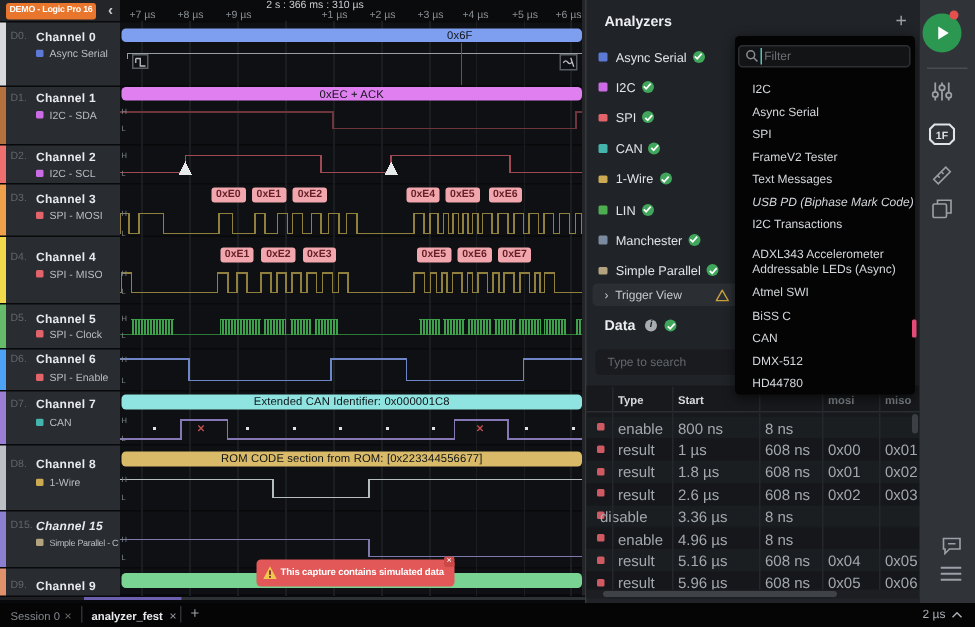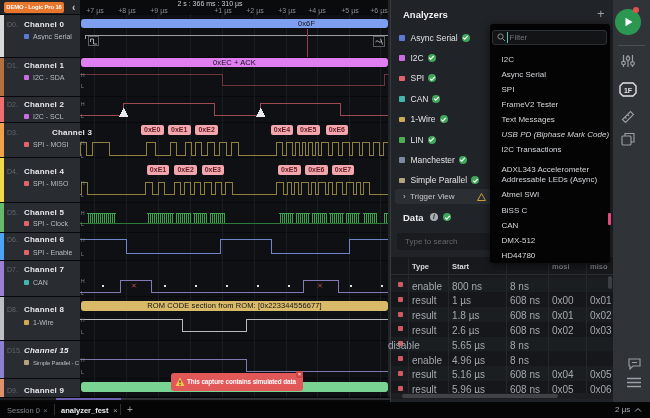--- a/index.html
+++ b/index.html
@@ -120,20 +120,21 @@
       <path d="M0.5,1 V4 M0.5,1 H3.5 V6 H7" stroke="#b9bdc2" stroke-width="0.9" fill="none"></path>
     </svg>
 <div class="abs" style="left:372.5px;top:35.5px;width:12.5px;height:11px;border:1px solid #595e63;background:#0e1013;"></div>
 <svg class="abs" style="left:374.5px;top:38px;" width="9" height="7" viewBox="0 0 9 7">
       <path d="M0.5,4 Q2,1.5 3.5,3.5 Q5,5.5 6.5,3 M7.5,6.5 L5.5,0.5" stroke="#b9bdc2" stroke-width="0.9" fill="none"></path>
     </svg>
 <div class="abs" style="left:387.5px;top:0px;width:3px;height:397px;background:#232427;"></div>
 <div class="bar" style="top:18.5px;background:#7e9ff0;"></div>
 <div class="abs" style="left:298px;top:18.5px;font-size:7.5px;line-height:9.5px;color:#101316;letter-spacing:0.1px;">0x6F</div>
 <div class="bar" style="top:57.5px;background:#df7ff0;">0xEC + ACK</div>
+<div class="bar" style="top:263.2px;background:#8fe3e0;">Extended CAN Identifier: 0x000001C8</div>
 <div class="bar" style="top:301.3px;background:#d8ba69;">ROM CODE section from ROM: [0x223344556677]</div>
 <div class="bar" style="top:382px;background:#79d393;height:9.5px;"></div>
 <div class="bub" style="left:141px;top:125px;width:22.5px;">0xE0</div>
 <div class="bub" style="left:168px;top:125px;width:22.5px;">0xE1</div>
 <div class="bub" style="left:195.4px;top:125px;width:22.5px;">0xE2</div>
 <div class="bub" style="left:270.7px;top:125px;width:22.5px;">0xE4</div>
 <div class="bub" style="left:297px;top:125px;width:22.5px;">0xE5</div>
 <div class="bub" style="left:325.6px;top:125px;width:22.5px;">0xE6</div>
 <div class="bub" style="left:146.8px;top:165.4px;width:22.5px;">0xE1</div>
 <div class="bub" style="left:174.4px;top:165.4px;width:22.5px;">0xE2</div>
@@ -170,21 +171,21 @@
 <div class="ctit" style="top:60.5px;">Channel 1</div>
 <div class="proto" style="top:73.5px;"><span class="psq" style="background:#cb6ce6;"></span>I2C - SDA</div>
 <div class="blk" style="top:97px;height:24.5px;"></div>
 <div class="stripe" style="top:97px;height:24.5px;background:#ef6e6e;"></div>
 <div class="dlab" style="top:101px;">D2.</div>
 <div class="ctit" style="top:100px;">Channel 2</div>
 <div class="proto" style="top:113px;"><span class="psq" style="background:#cb6ce6;"></span>I2C - SCL</div>
 <div class="blk" style="top:122.5px;height:34px;"></div>
 <div class="stripe" style="top:122.5px;height:34px;background:#efa04a;"></div>
 <div class="dlab" style="top:129px;">D3.</div>
-<div class="ctit" style="top:128px;margin-left:28px;">Channel 3</div>
+<div class="ctit" style="top:128px;">Channel 3</div>
 <div class="proto" style="top:141px;"><span class="psq" style="background:#e2636a;"></span>SPI - MOSI</div>
 <div class="blk" style="top:157.5px;height:44.5px;"></div>
 <div class="stripe" style="top:157.5px;height:44.5px;background:#f2d84b;"></div>
 <div class="dlab" style="top:167.5px;">D4.</div>
 <div class="ctit" style="top:166.5px;">Channel 4</div>
 <div class="proto" style="top:180px;"><span class="psq" style="background:#e2636a;"></span>SPI - MISO</div>
 <div class="blk" style="top:203px;height:28.5px;"></div>
 <div class="stripe" style="top:203px;height:28.5px;background:#66bb6a;"></div>
 <div class="dlab" style="top:209px;">D5.</div>
 <div class="ctit" style="top:208px;">Channel 5</div>
@@ -285,22 +286,22 @@
 <div class="cell" style="left:590px;top:310.1px;">0x02</div>
 <div class="abs" style="left:391px;top:321.90000000000003px;width:222px;height:14.8px;background:#15171a;"></div>
 <div class="rsq" style="top:326.40000000000003px;"></div>
 <div class="cell" style="left:412px;top:324.90000000000003px;">result</div>
 <div class="cell" style="left:452px;top:324.90000000000003px;">2.6 µs</div>
 <div class="cell" style="left:510px;top:324.90000000000003px;">608 ns</div>
 <div class="cell" style="left:552px;top:324.90000000000003px;">0x02</div>
 <div class="cell" style="left:590px;top:324.90000000000003px;">0x03</div>
 <div class="abs" style="left:391px;top:336.70000000000005px;width:222px;height:14.8px;background:#1b1e21;"></div>
 <div class="rsq" style="top:341.20000000000005px;"></div>
-<div class="cell" style="left:388px;top:339.70000000000005px;">disable</div>
-<div class="cell" style="left:452px;top:339.70000000000005px;">5.65 µs</div>
+<div class="cell" style="left:400px;top:339.70000000000005px;">disable</div>
+<div class="cell" style="left:452px;top:339.70000000000005px;">3.36 µs</div>
 <div class="cell" style="left:510px;top:339.70000000000005px;">8 ns</div>
 <div class="abs" style="left:391px;top:351.50000000000006px;width:222px;height:14.8px;background:#15171a;"></div>
 <div class="rsq" style="top:356.00000000000006px;"></div>
 <div class="cell" style="left:412px;top:354.50000000000006px;">enable</div>
 <div class="cell" style="left:452px;top:354.50000000000006px;">4.96 µs</div>
 <div class="cell" style="left:510px;top:354.50000000000006px;">8 ns</div>
 <div class="abs" style="left:391px;top:366.30000000000007px;width:222px;height:14.8px;background:#1b1e21;"></div>
 <div class="rsq" style="top:370.80000000000007px;"></div>
 <div class="cell" style="left:412px;top:369.30000000000007px;">result</div>
 <div class="cell" style="left:452px;top:369.30000000000007px;">5.16 µs</div>

